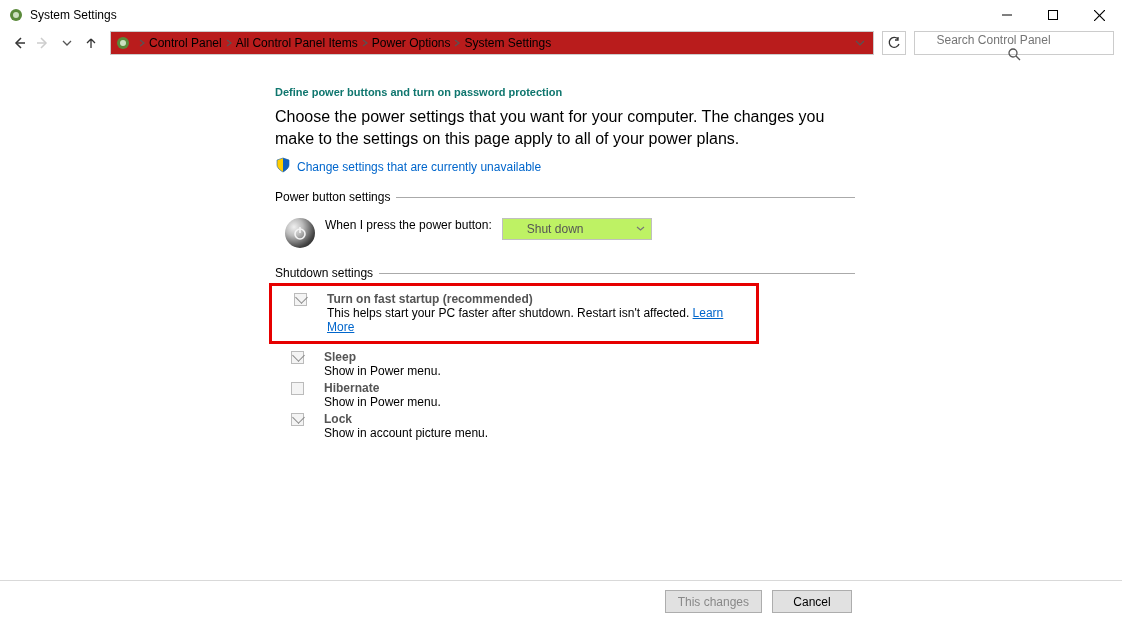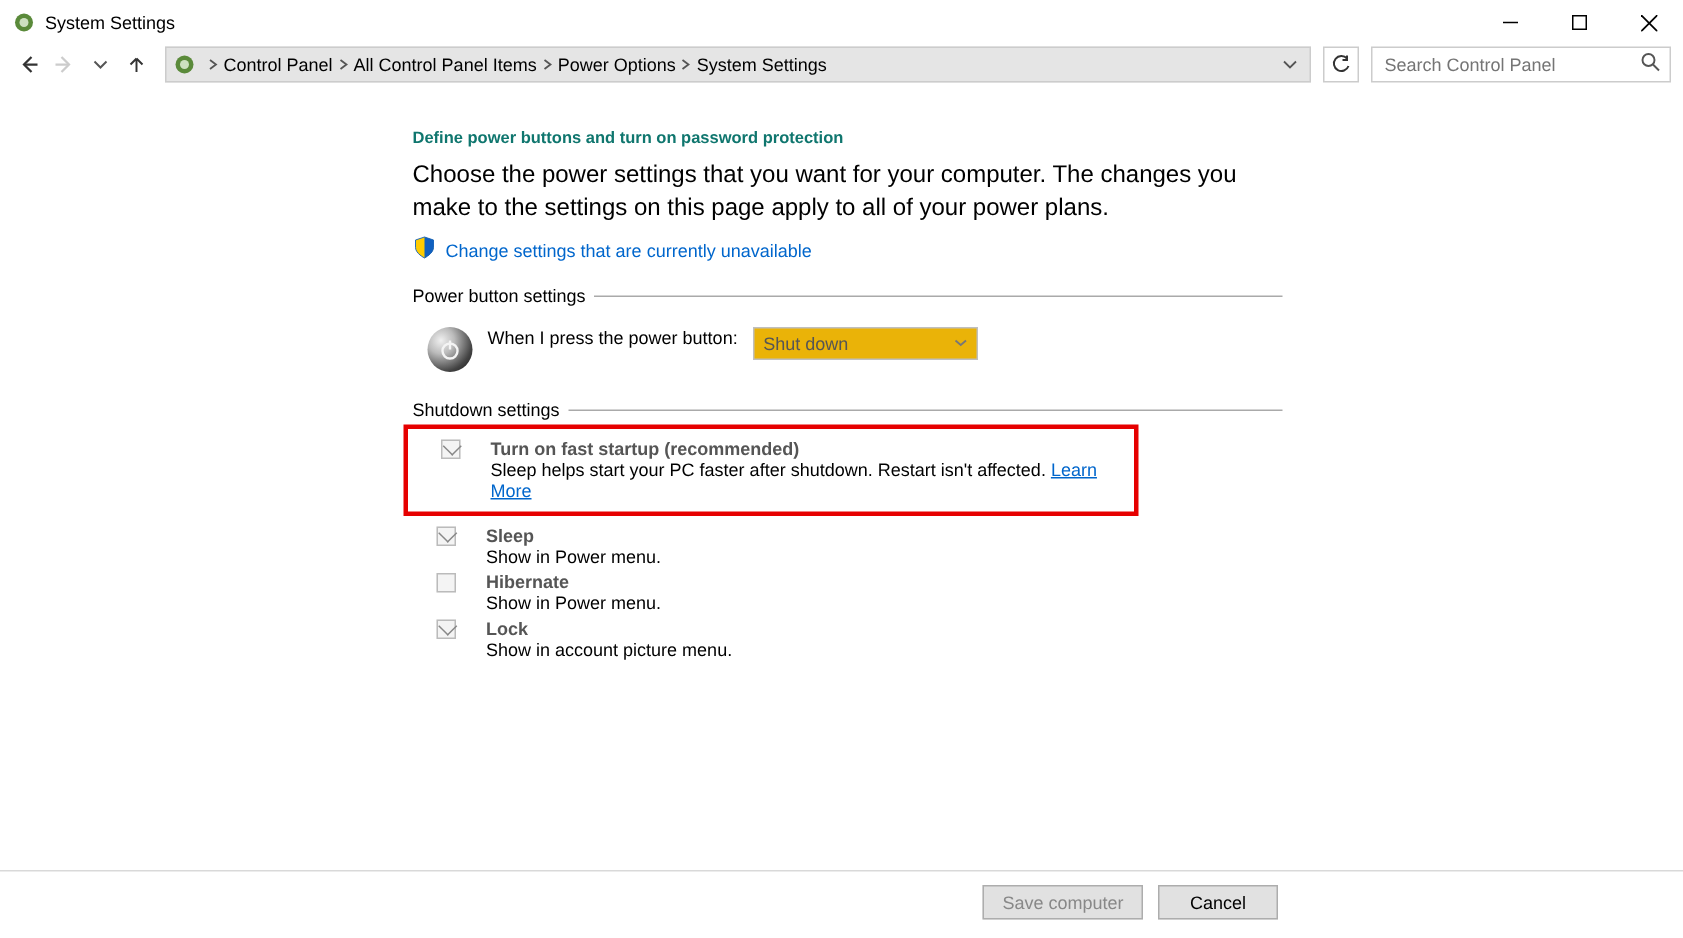--- a/index.html
+++ b/index.html
@@ -56,21 +56,21 @@
   }
   .nav-btn.disabled { color: #bbb; cursor: default; }
   .addressbar {
     flex: 1;
     height: 24px;
     border: 1px solid #ccc;
     display: flex;
     align-items: center;
     padding: 0 4px;
     margin: 0 6px;
-    background: #e5e5e5;
+    background: #b91c1c;
     min-width: 0;
   }
   .addressbar .addr-icon { width:16px; height:16px; margin-right:4px; display:flex; align-items:center; justify-content:center;}
   .crumb {
     display: flex;
     align-items: center;
     color: #000;
     font-size: 12px;
     white-space: nowrap;
     cursor: pointer;
@@ -88,20 +88,21 @@
     cursor:pointer; color:#333;
   }
   .searchbox {
     width: 200px;
     height: 24px;
     border: 1px solid #ccc;
     margin-left: 6px;
     display: flex;
     align-items: center;
     padding: 0 6px;
+    flex-direction: column;
   }
   .searchbox input {
     border: none;
     outline: none;
     flex: 1;
     font-size: 12px;
     color: #555;
     background: transparent;
   }
   .searchbox .s-icon { color:#555; }
@@ -162,25 +163,25 @@
   .power-icon {
     width: 30px; height: 30px;
     border-radius: 50%;
     background: radial-gradient(circle at 30% 30%, #f0f0f0 0%, #bbb 30%, #444 70%, #111 100%);
     display:flex; align-items:center; justify-content:center;
   }
   .power-label { font-size: 12px; }
   .combo {
     width: 150px;
     height: 22px;
-    background: #eab308;
+    background: #bef264;
     border: 1px solid #bfbfbf;
     display: flex;
     align-items: center;
-    padding: 0 6px;
+    padding: 0 24px;
     color: #555;
     font-size: 12px;
     position: relative;
   }
   .combo .caret { position:absolute; right:6px; color:#777;}
 
   .highlight-box {
     border: 3px solid #e60000;
     padding: 4px 6px 6px 6px;
     margin: -3px 0 4px -6px;
@@ -398,21 +399,21 @@
       <span>Shutdown settings</span>
       <span class="line"></span>
     </div>
 
     <div class="highlight-box">
       <div class="check-item">
         <div class="check-box disabled checked"></div>
         <div class="check-body">
           <div class="check-label">Turn on fast startup (recommended)</div>
           <div class="check-desc">
-            <span>Sleep helps start your PC faster after shutdown. Restart isn't affected. </span><a>Learn More</a>
+            <span>This helps start your PC faster after shutdown. Restart isn't affected. </span><a>Learn More</a>
           </div>
         </div>
       </div>
     </div>
 
     <div class="check-item">
       <div class="check-box disabled checked"></div>
       <div class="check-body">
         <div class="check-label">Sleep</div>
         <div class="check-desc">Show in Power menu.</div>
@@ -433,15 +434,15 @@
         <div class="check-label">Lock</div>
         <div class="check-desc">Show in account picture menu.</div>
       </div>
     </div>
 
   </div>
 </div>
 
 <div class="footer-sep"></div>
 <div class="footer">
-  <div class="btn disabled">Save computer</div>
+  <div class="btn disabled">This changes</div>
   <div class="btn">Cancel</div>
 </div>
 
 </body></html>

